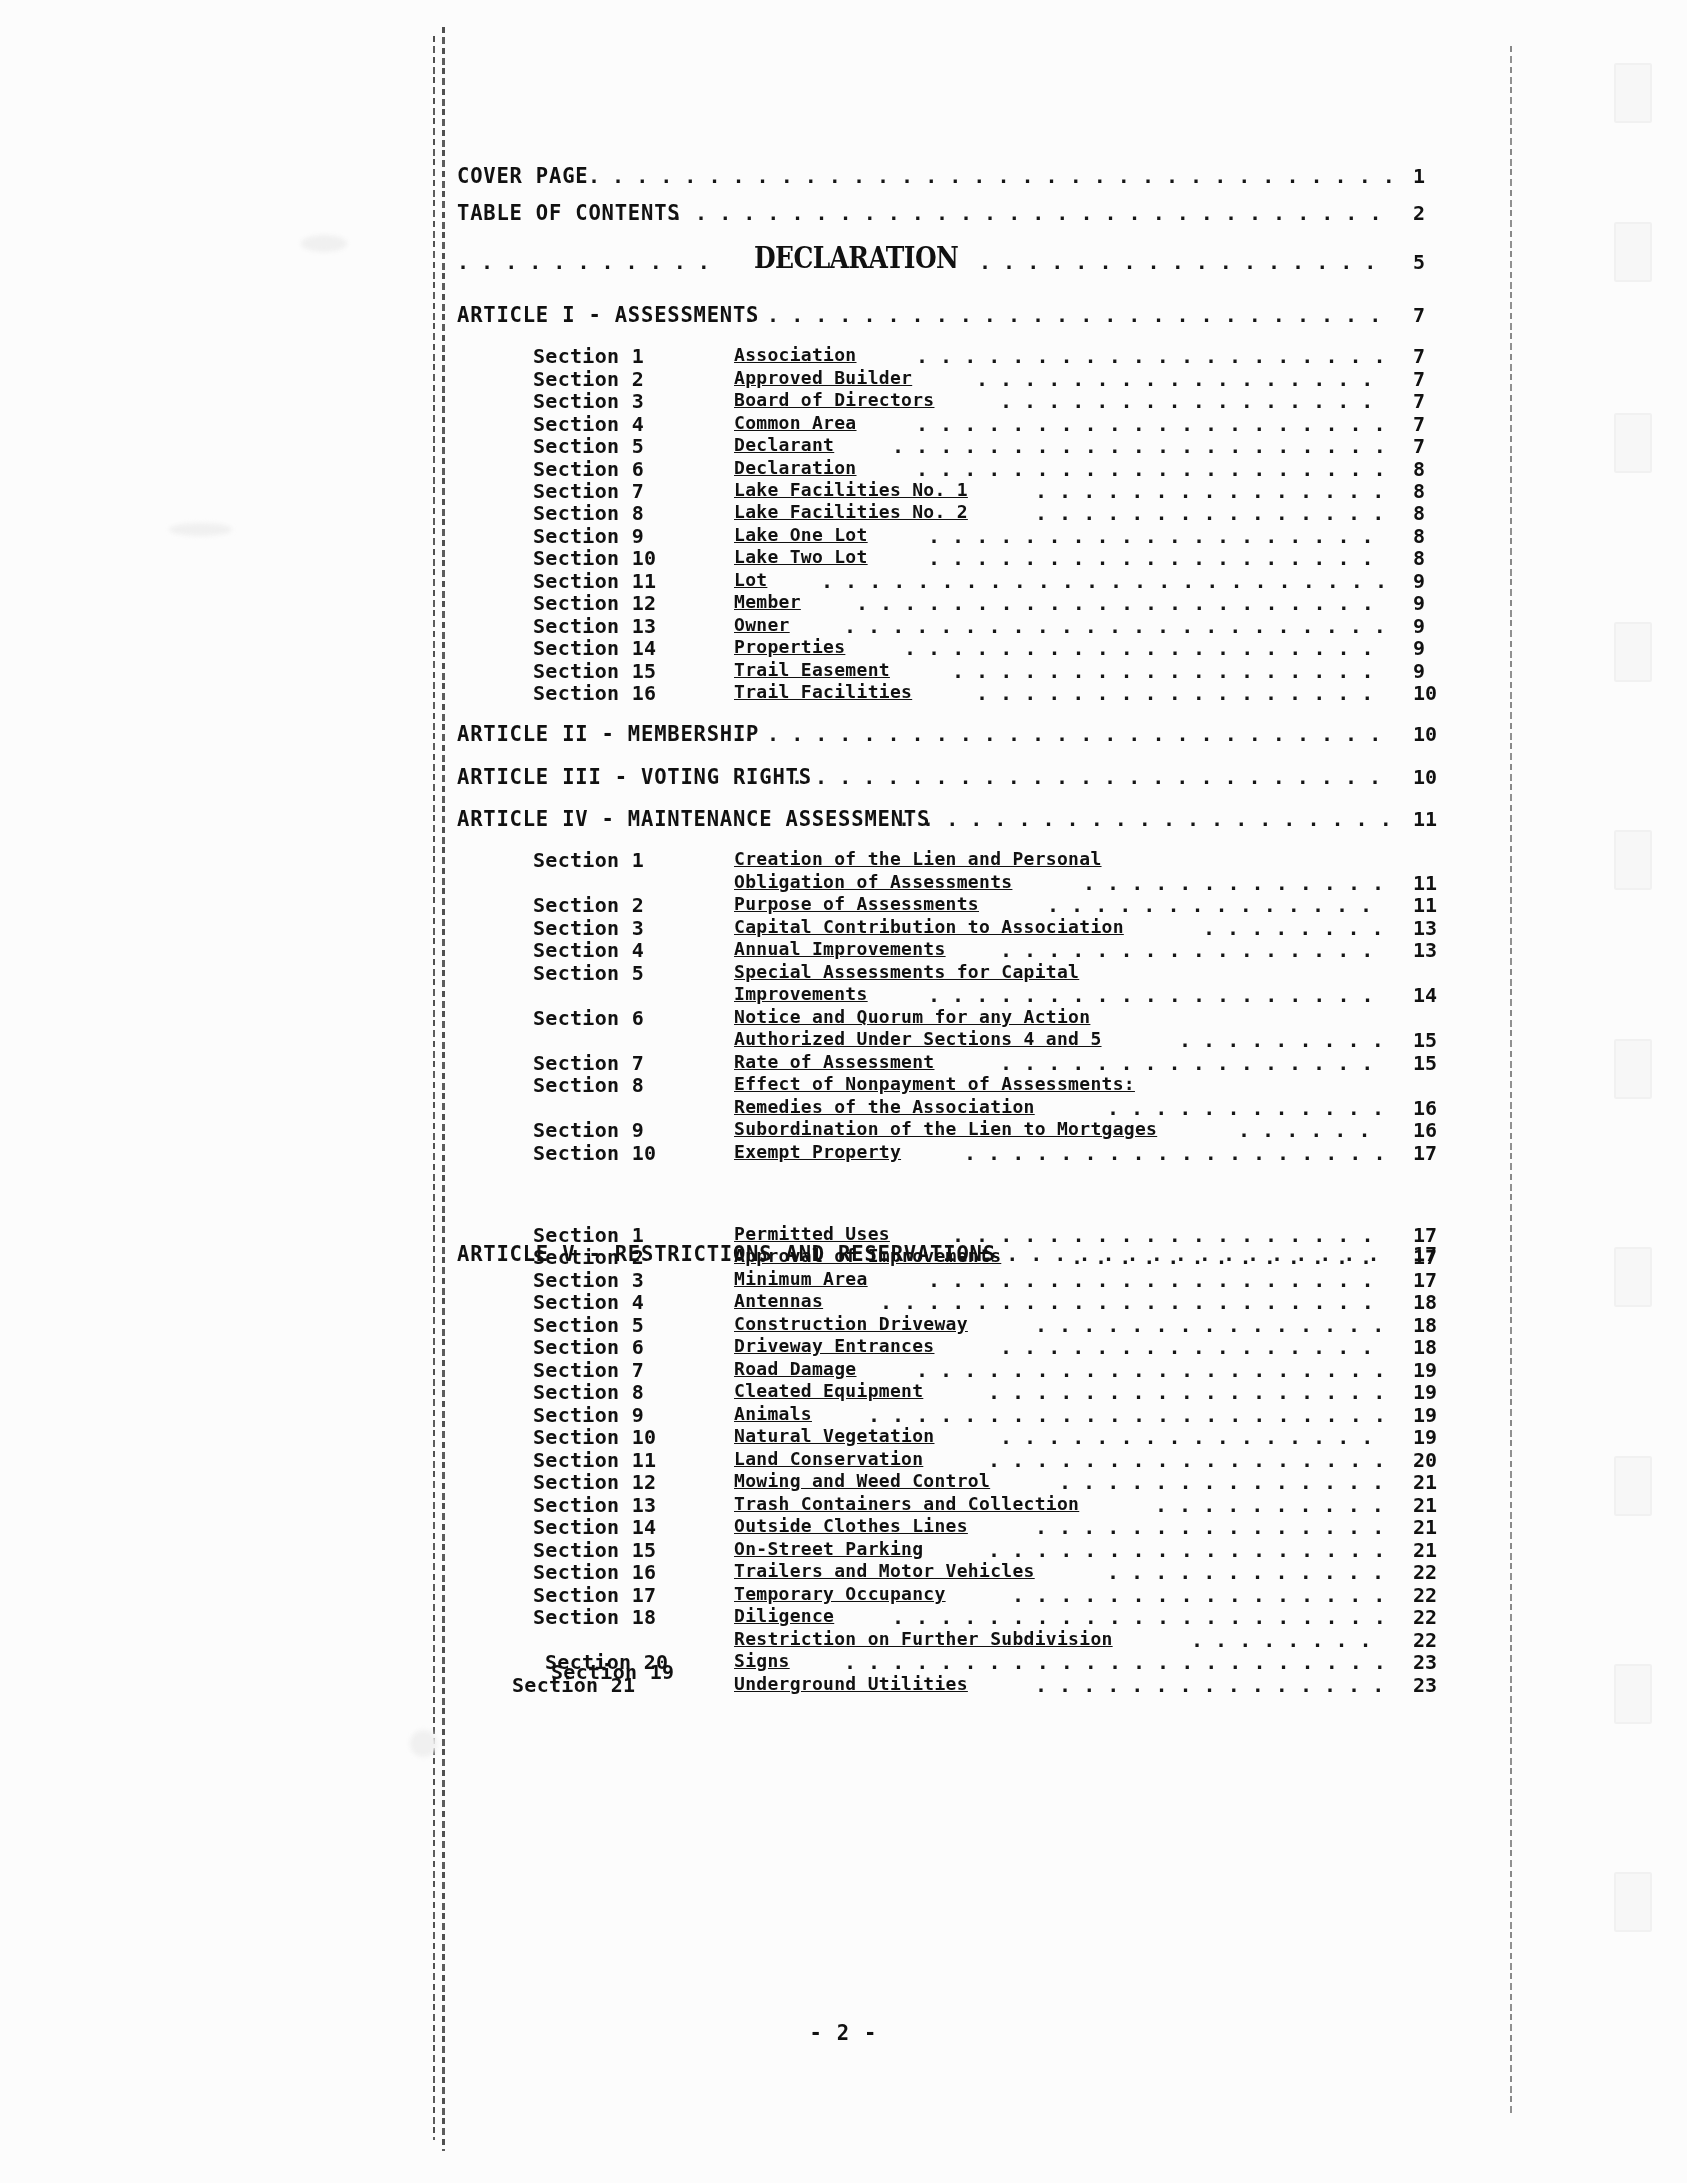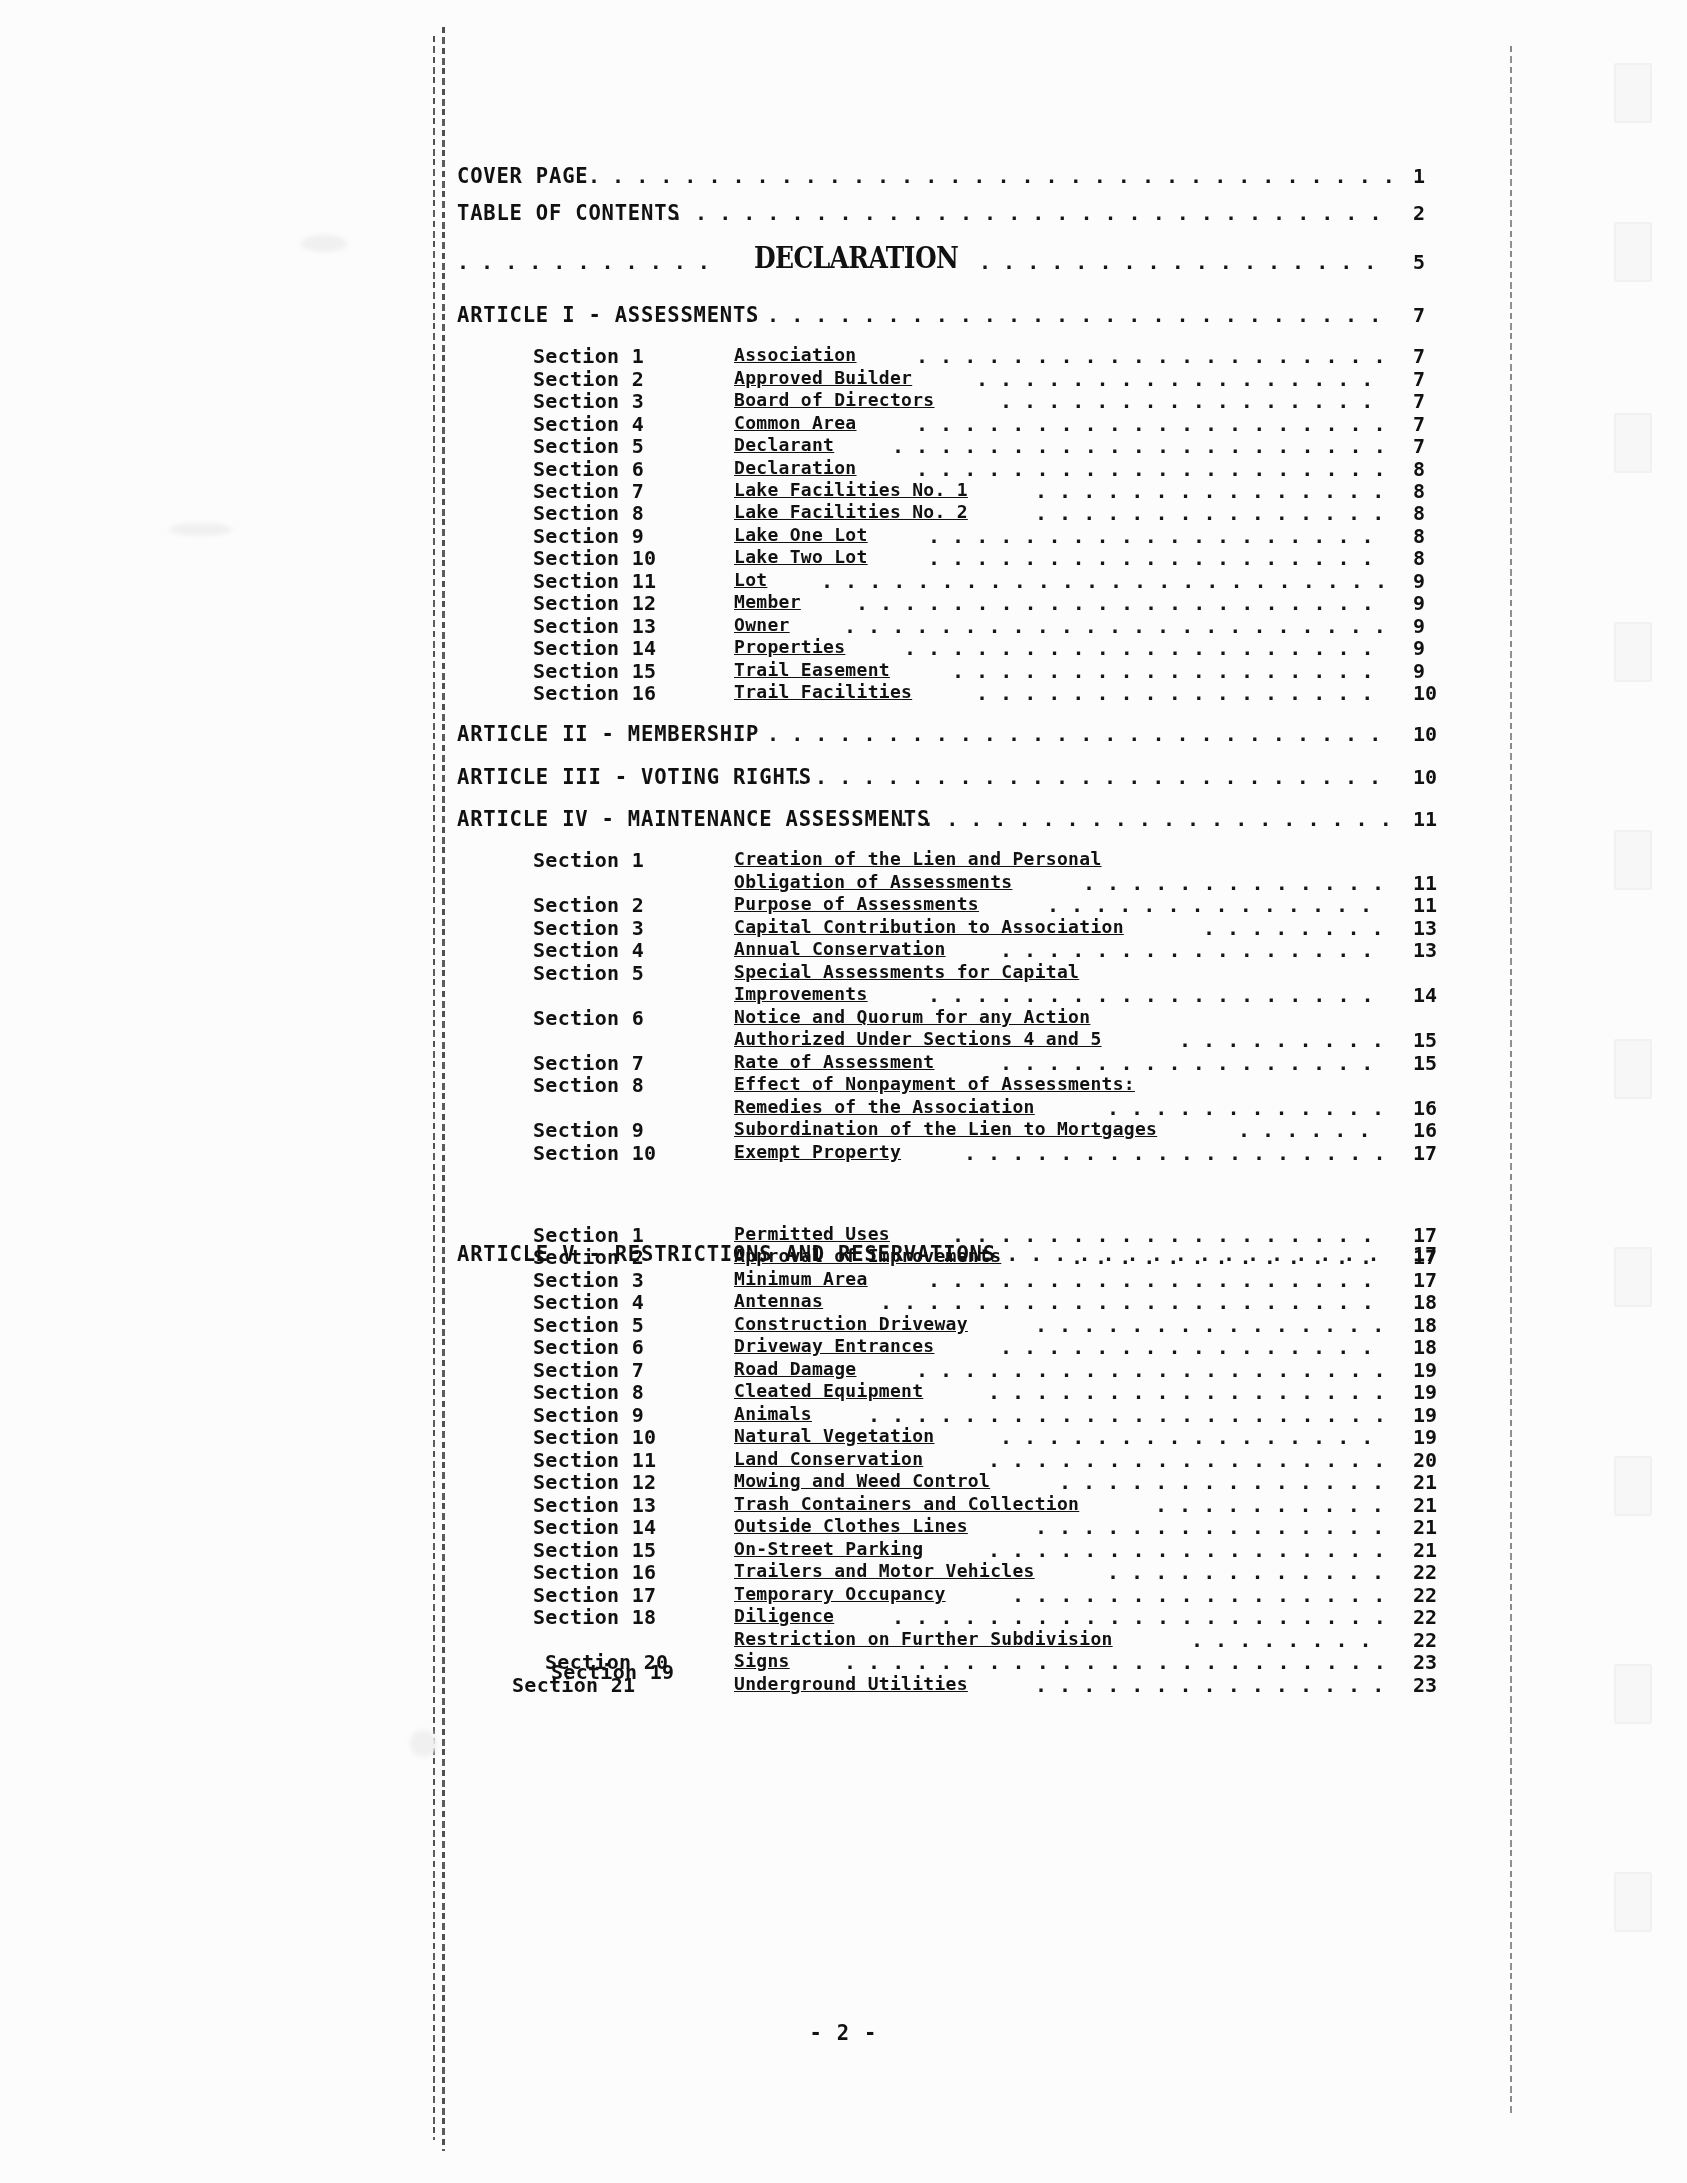--- a/index.html
+++ b/index.html
@@ -293,21 +293,21 @@
         <span class="col-page">11</span>
       </div>
       <div class="line entry" style="top: 916px;">
         <span class="col-label" style="left: 533px;">Section 3</span>
         <span class="col-title">Capital Contribution to Association</span>
         <span class="leader" style="left: 1203px; width: 200px;"> . . . . . . . .</span>
         <span class="col-page">13</span>
       </div>
       <div class="line entry" style="top: 938px;">
         <span class="col-label" style="left: 533px;">Section 4</span>
-        <span class="col-title">Annual Conservation</span>
+        <span class="col-title">Annual Improvements</span>
         <span class="leader" style="left: 1000px; width: 403px;"> . . . . . . . . . . . . . . . .</span>
         <span class="col-page">13</span>
       </div>
       <div class="line entry" style="top: 961px;">
         <span class="col-label" style="left: 533px;">Section 5</span>
         <span class="col-title">Special Assessments for Capital</span>
       </div>
       <div class="line entry" style="top: 983px;">
         <span class="col-title">Improvements</span>
         <span class="leader" style="left: 928px; width: 475px;"> . . . . . . . . . . . . . . . . . . .</span>

